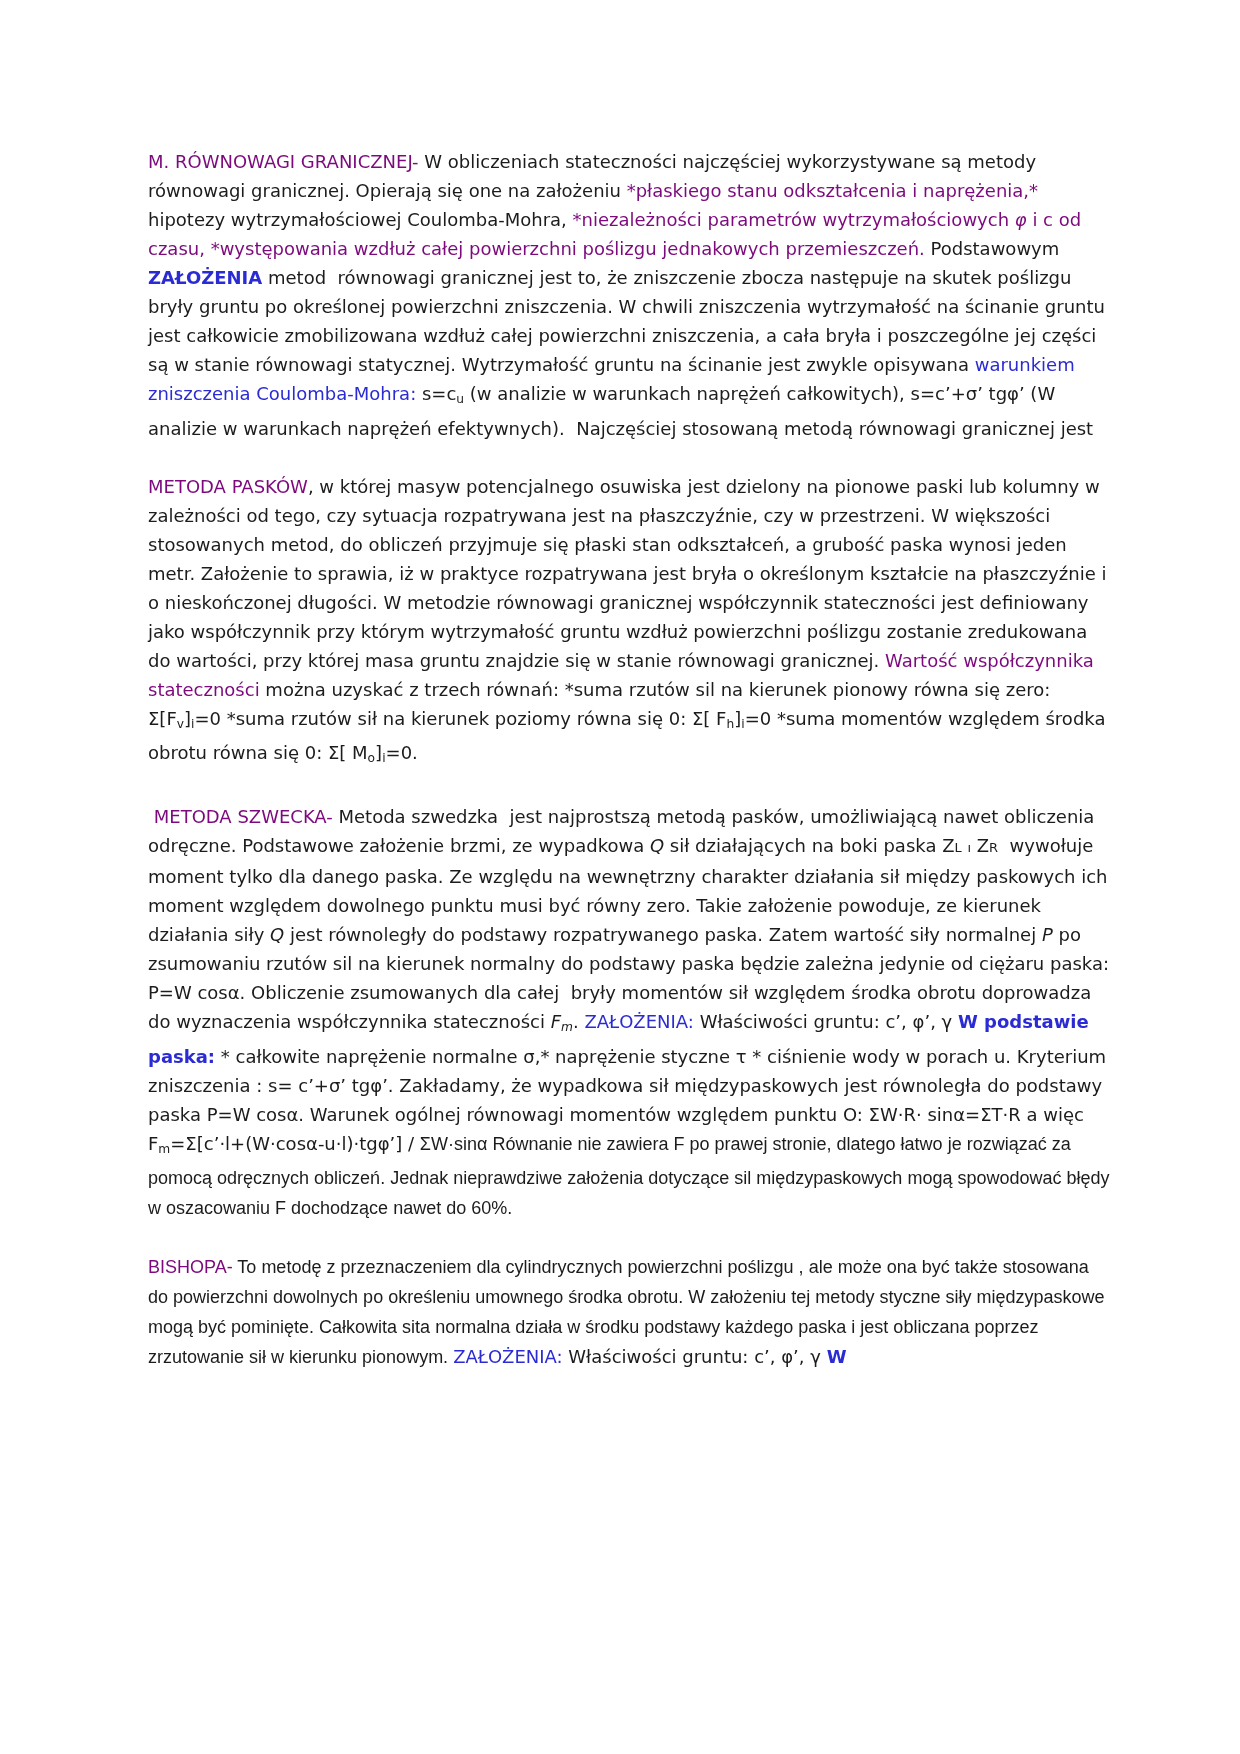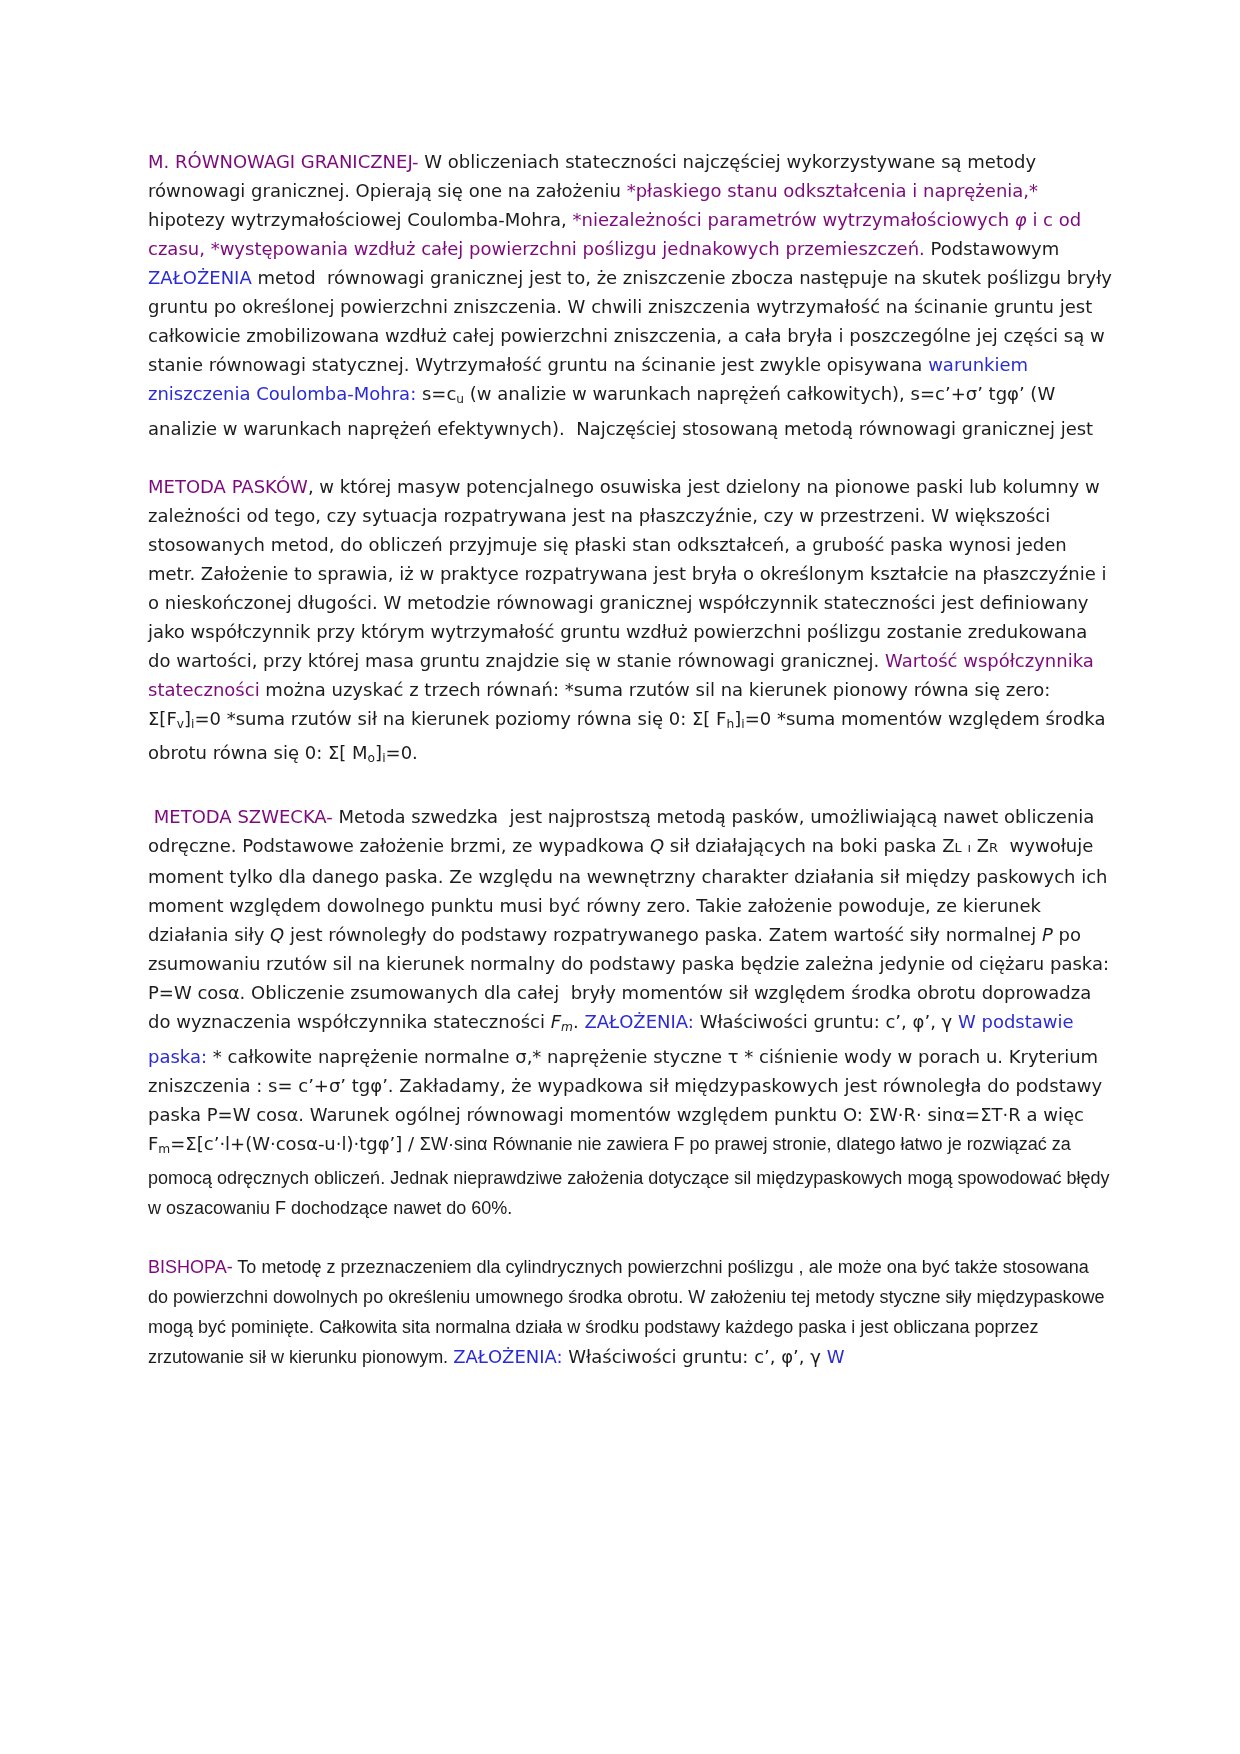--- a/index.html
+++ b/index.html
@@ -22,21 +22,21 @@
   }
   .para{
     margin:0 0 29px 0;
     white-space:pre-wrap;
   }
   .para:last-child{margin-bottom:8px;}
   .run{white-space:pre-wrap;}
   .purple{color:var(--purple);text-align:right;}
   .purple-bold{color:var(--purple);font-weight:400;}
   .blue{color:var(--blue);}
-  .blue-bold{color:var(--blue);font-weight:400;}
+  .blue-bold{color:var(--blue);font-weight:700;}
   .italic{font-style:italic;}
   .sub{font-size:0.68em;vertical-align:-0.22em;}
   .small{font-size:0.72em;}
   .alt{font-family:"Liberation Sans", sans-serif;}
 </style>
 </head>
 <body>
 
 <div class="page">
   <div>

